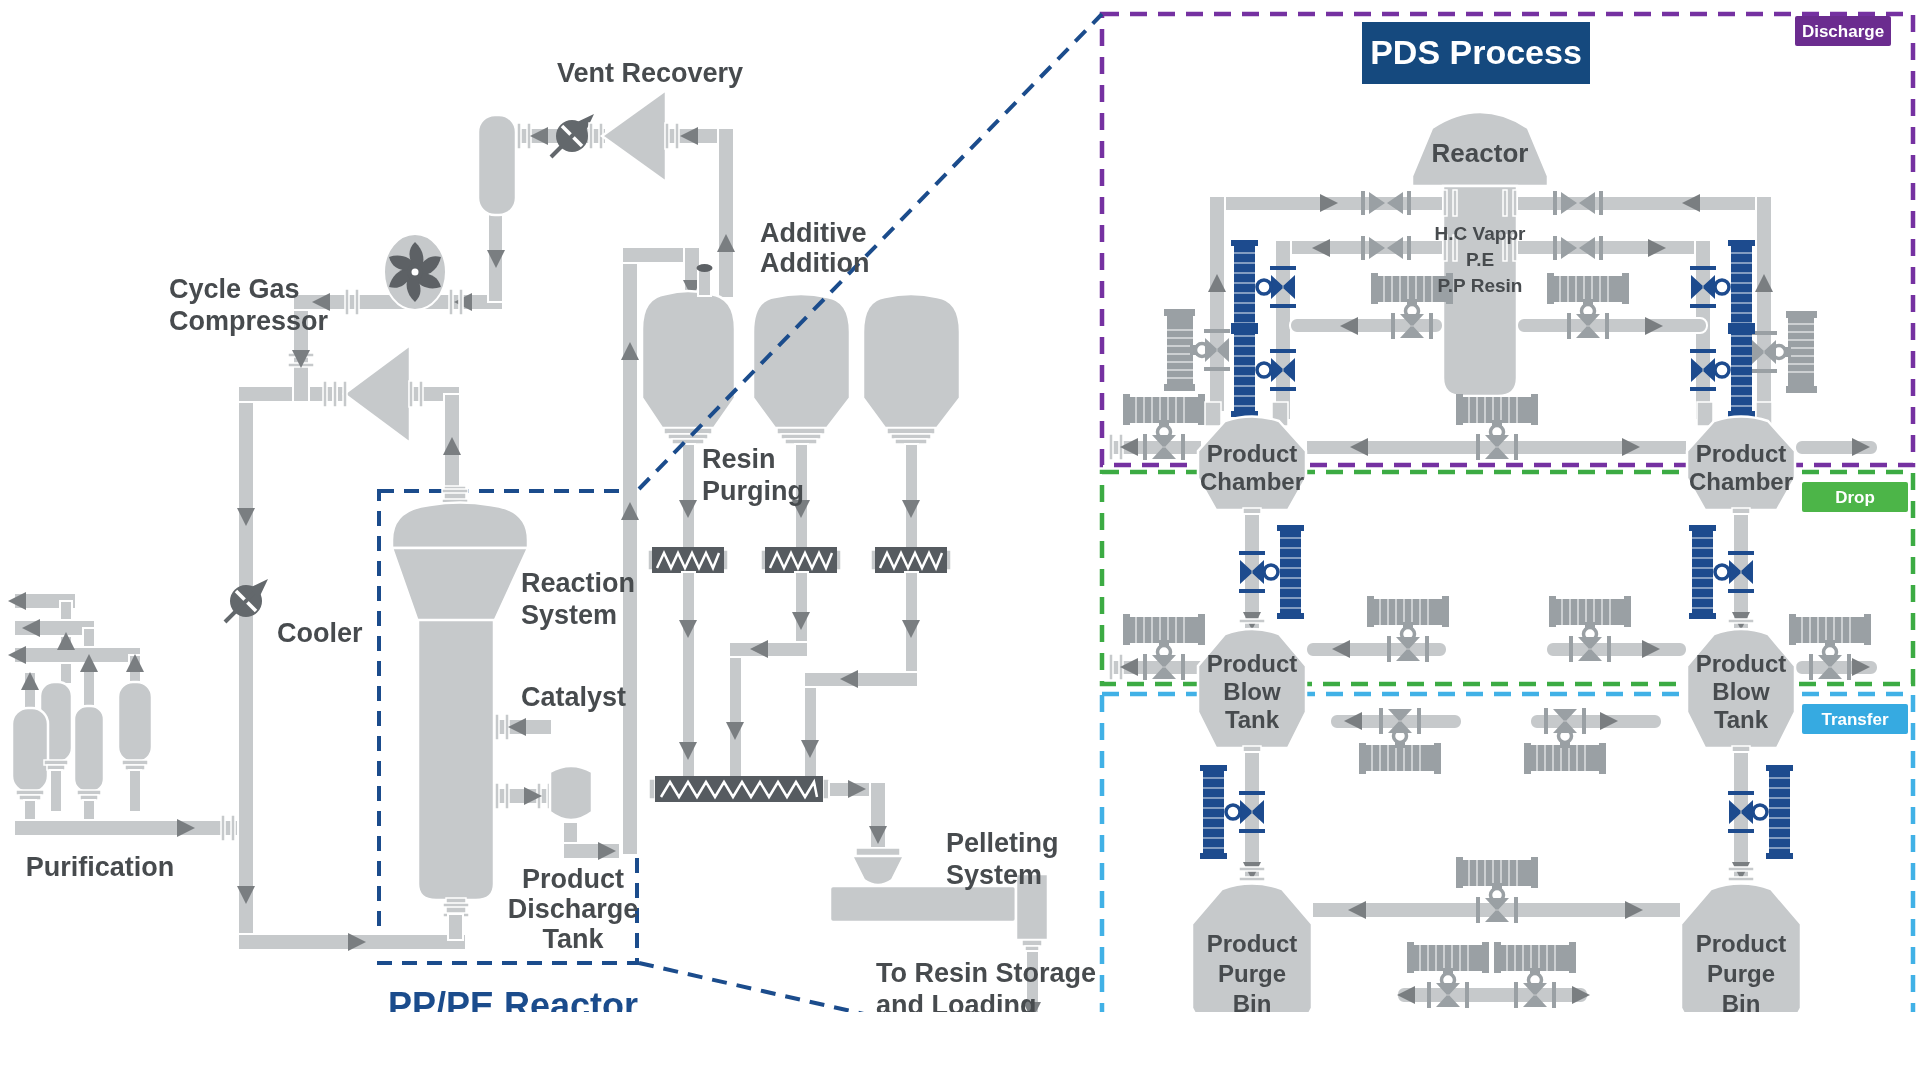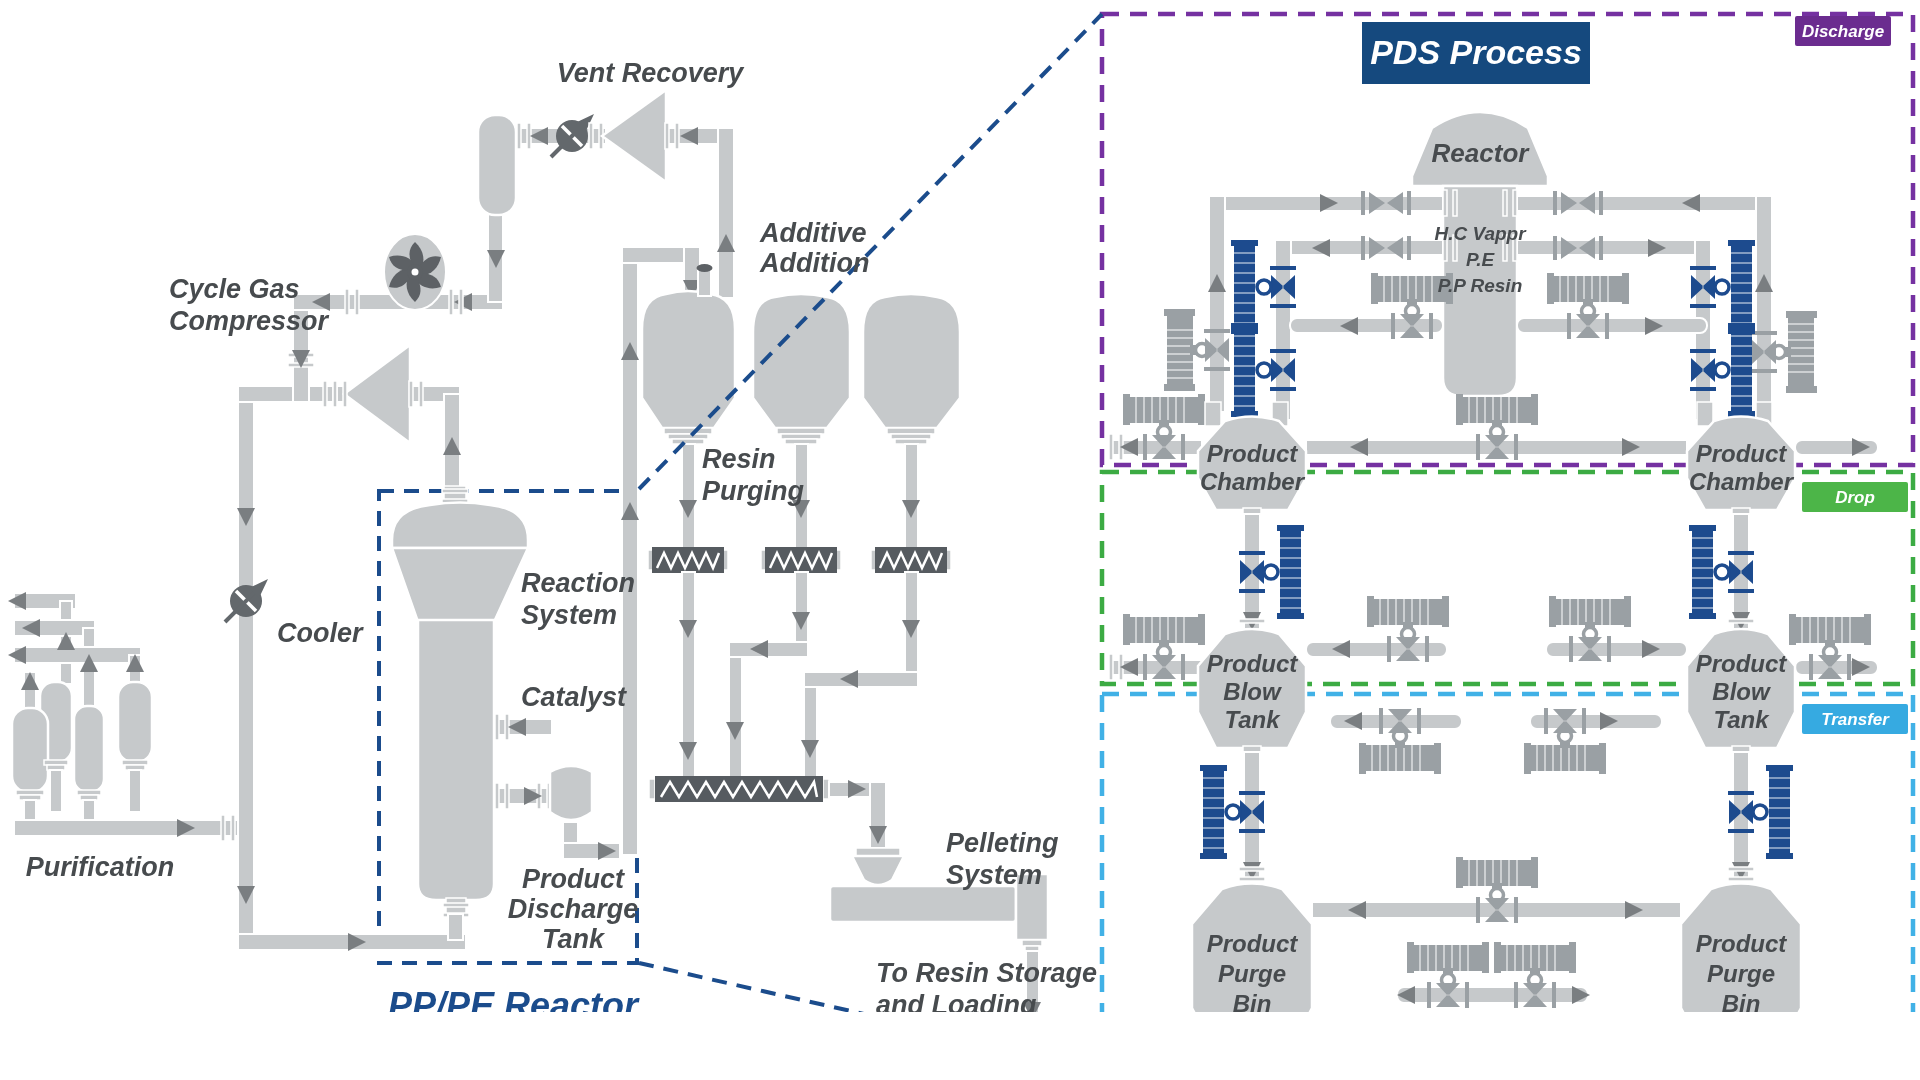--- a/index.html
+++ b/index.html
@@ -1,16 +1,16 @@
 <!DOCTYPE html>
 <html><head>
 <meta charset="utf-8">
 <style>
   html,body{margin:0;padding:0;background:#ffffff;}
-  .stage{width:1920px;height:1012px;position:relative;background:#fff;overflow:hidden;font-style:italic;}
+  .stage{width:1920px;height:1012px;position:relative;background:#fff;overflow:hidden;}
   svg{display:block;}
   text{font-family:"Liberation Sans","DejaVu Sans",sans-serif;fill:#474b4e;font-weight:bold;}
   .lbl{font-size:27px;}
   .ves{font-size:24px;text-anchor:middle;}
   .badge{font-size:17px;fill:#ffffff;text-anchor:middle;}
   .navy{fill:#1b4c8c;}
   .title{font-size:34px;fill:#ffffff;text-anchor:middle;}
   .small{font-size:19px;text-anchor:middle;}
   .pipe{fill:#c6c9cb;stroke:#ffffff;stroke-width:2;}
   .vessel{fill:#c6c9cb;stroke:#ffffff;stroke-width:2.5;}

